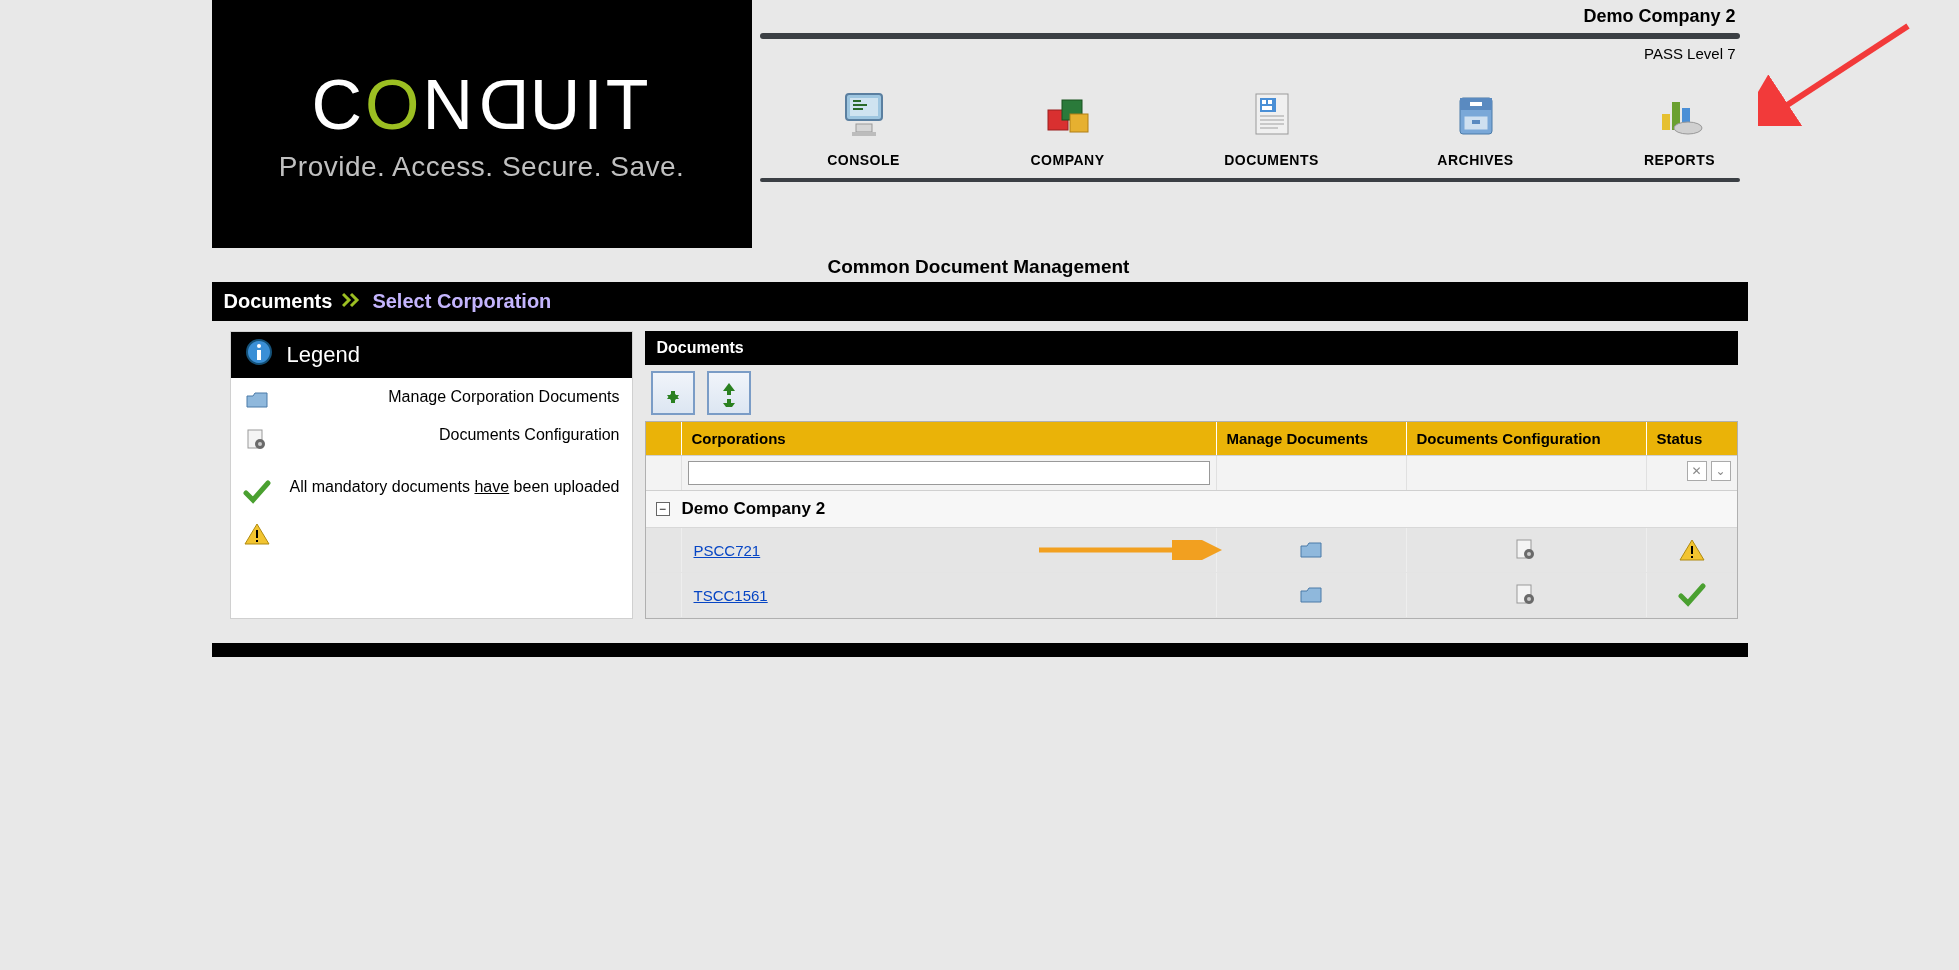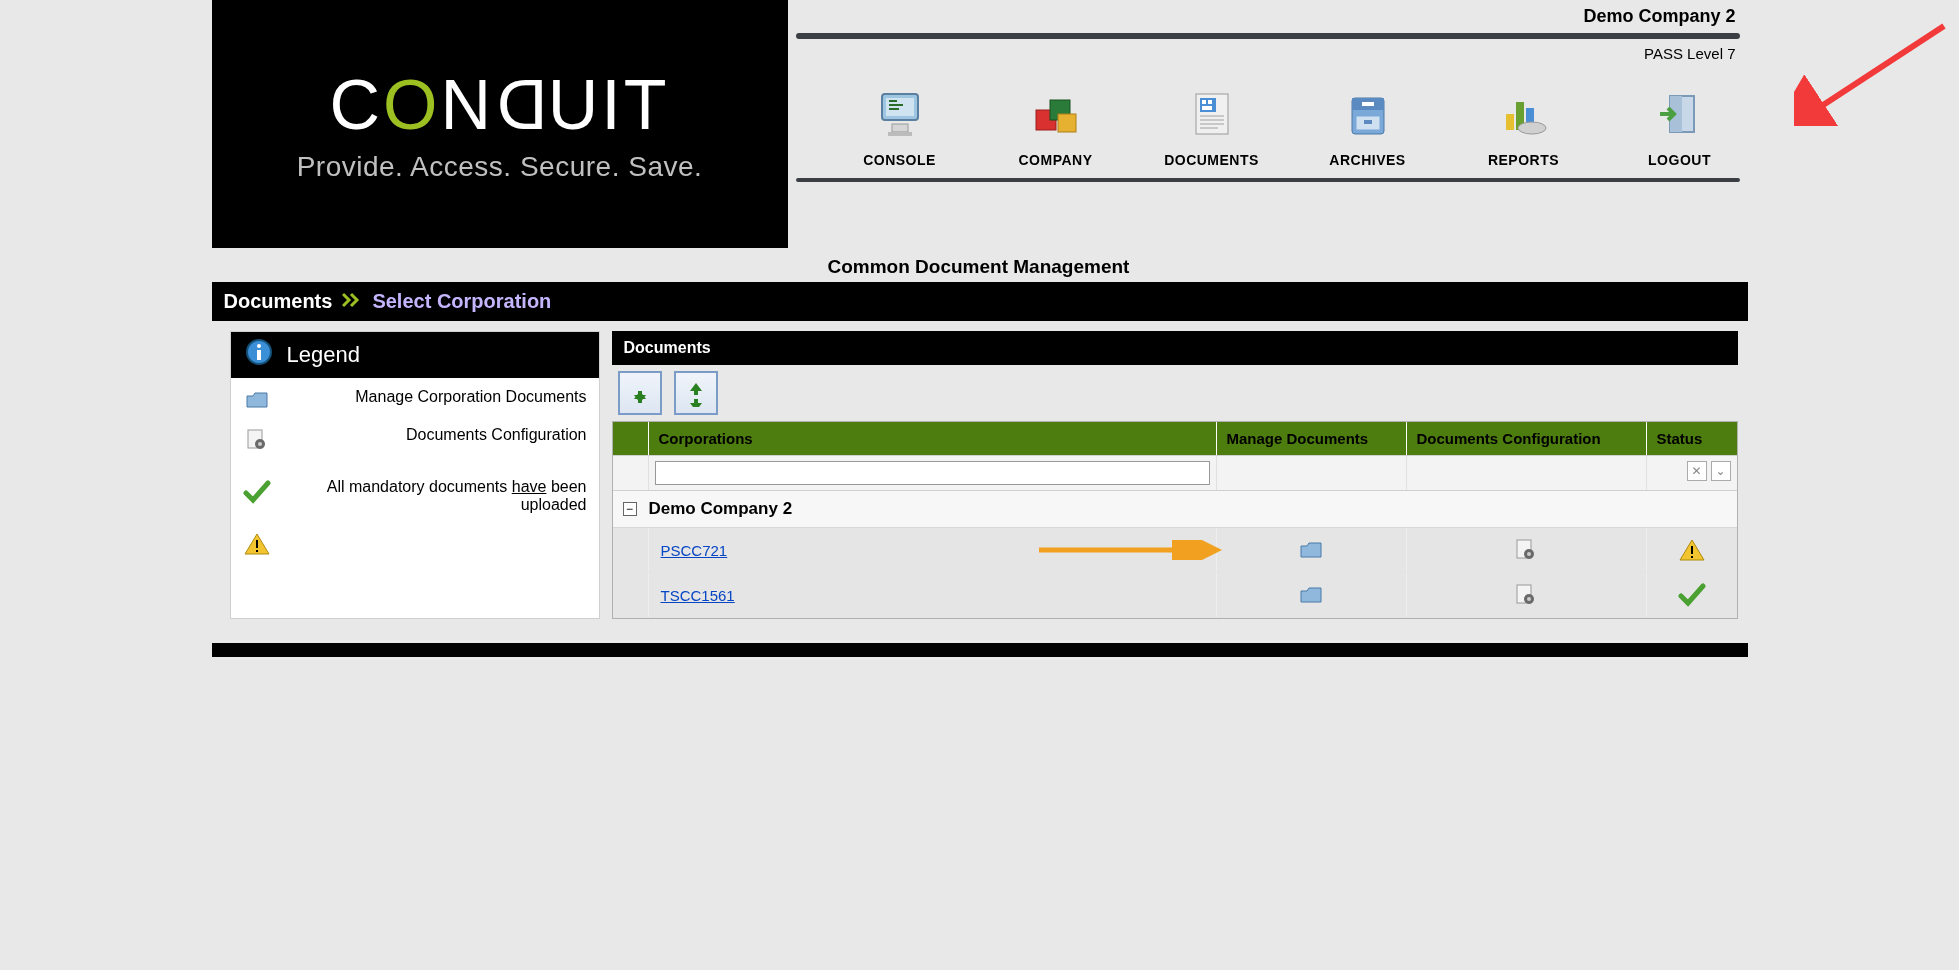--- a/index.html
+++ b/index.html
@@ -13,49 +13,49 @@
 .logo-tagline { font-size: 28px; color: #c0c0c0; margin-top: 6px; letter-spacing: 0.5px; }
 
 .header-right { flex: 1; padding: 4px 8px 0 8px; position: relative; }
 .company-name { text-align: right; font-weight: bold; font-size: 18px; padding: 2px 4px 6px 0; }
 .hr-thick { height: 6px; background: #3b3f44; border-radius: 3px; margin-bottom: 4px; }
 .hr-med { height: 4px; background: #3b3f44; border-radius: 2px; margin-top: 10px; }
 .user-lines { text-align: right; padding: 2px 4px 0 0; }
 .user-email { font-weight: bold; font-size: 16px; }
 .user-level { font-size: 15px; color: #000; }
 
-.nav { display: flex; justify-content: flex-start; gap: 36px; margin-top: 24px; margin-left: 44px; }
+.nav { display: flex; justify-content: flex-start; gap: 84px; margin-top: 24px; margin-left: 44px; }
 .nav-item { display: flex; flex-direction: column; align-items: center; cursor: pointer; width: 120px; }
 .nav-icon { width: 56px; height: 56px; display: flex; align-items: center; justify-content: center; margin-bottom: 10px; }
 .nav-label { font-size: 14px; font-weight: bold; letter-spacing: 0.5px; color: #000; }
 
 .section-heading { font-size: 19px; font-weight: bold; padding: 14px 0 4px 16px; }
 
 .breadcrumb-bar { background: #000; color: #fff; padding: 8px 12px; font-size: 20px; font-weight: bold; display: flex; align-items: center; }
 .bc-root { color: #fff; }
 .bc-chevron { margin: 0 10px; }
 .bc-leaf { color: #c4b5fd; }
 
 .content-row { display: flex; gap: 12px; padding: 10px 0 20px 18px; }
 
-.legend-panel { width: 370px; background: #fff; border: 1px solid #d0d0d0; }
+.legend-panel { width: 403px; background: #fff; border: 1px solid #d0d0d0; }
 .legend-header { background: #000; color: #fff; display: flex; align-items: center; padding: 6px 14px; font-size: 22px; gap: 14px; }
 .legend-body { padding: 10px 12px; }
 .legend-row { display: flex; align-items: flex-start; gap: 18px; margin-bottom: 16px; }
 .legend-icon { width: 28px; flex-shrink: 0; display: flex; justify-content: center; padding-top: 2px; }
 .legend-text { text-align: right; flex: 1; font-size: 16px; }
 .legend-text .u { text-decoration: underline; }
 
 .doc-panel { flex: 1; margin-right: 10px; }
 .panel-header { background: #000; color: #fff; font-weight: bold; font-size: 16px; padding: 8px 12px; }
 .toolbar { display: flex; gap: 12px; padding: 6px 6px; }
 .tb-btn { width: 44px; height: 44px; border: 2px solid #7a9cc6; background: linear-gradient(#f0f4fa,#dce6f2); display: flex; align-items: center; justify-content: center; cursor: pointer; }
 
 .grid { border: 1px solid #b0b0b0; background: #fff; }
-.grid-head { display: grid; grid-template-columns: 36px 1fr 190px 240px 90px; background: #4d7c0f; font-weight: bold; font-size: 15px; }
+.grid-head { display: grid; grid-template-columns: 36px 1fr 190px 240px 90px; background: #eab308; font-weight: bold; font-size: 15px; }
 .grid-head > div { padding: 8px 10px; border-right: 1px solid #fff; }
 .grid-head > div:last-child { border-right: none; }
 
 .grid-filter { display: grid; grid-template-columns: 36px 1fr 190px 240px 90px; background: #f3f3f3; border-top: 1px solid #d0d0d0; border-bottom: 1px solid #d0d0d0; }
 .grid-filter > div { padding: 5px 6px; border-right: 1px solid #e0e0e0; }
 .grid-filter > div:last-child { border-right: none; }
 .filter-input { width: 100%; height: 24px; border: 1px solid #999; padding: 0 4px; font-size: 13px; background: #fff; }
 .filter-controls { display: flex; gap: 4px; justify-content: flex-end; align-items: center; }
 .filter-clear, .filter-dd { width: 20px; height: 20px; border: 1px solid #aaa; background: #fff; display: flex; align-items: center; justify-content: center; font-size: 12px; color: #888; cursor: pointer; }
 
@@ -148,30 +148,20 @@
         <div class="nav-item">
           <div class="nav-icon">
             <svg width="56" height="56" viewBox="0 0 56 56">
                 <rect x="10" y="28" width="8" height="16" fill="#e6c030"></rect>
                 <rect x="20" y="16" width="8" height="28" fill="#6aa030"></rect>
                 <rect x="30" y="22" width="8" height="22" fill="#4a8fd6"></rect>
                 <ellipse cx="36" cy="42" rx="14" ry="6" fill="#d0d0d0" stroke="#999"></ellipse>
               </svg>
           </div>
           <div class="nav-label">REPORTS</div>
-        </div>
-        <div class="nav-item">
-          <div class="nav-icon">
-            <svg width="56" height="56" viewBox="0 0 56 56">
-                <rect x="18" y="10" width="24" height="36" fill="#c8d8e8" stroke="#7a9ab8" stroke-width="2"></rect>
-                <rect x="18" y="10" width="12" height="36" fill="#a8c0d8"></rect>
-                <path d="M8 28 L22 28 M16 22 L22 28 L16 34" stroke="#4aa040" stroke-width="4" fill="none"></path>
-              </svg>
-          </div>
-          <div class="nav-label">LOGOUT</div>
         </div>
       </div>
 
       <div class="hr-med"></div>
 
       <svg class="red-arrow" width="170" height="110">
         <defs>
             <marker id="rah" markerWidth="12" markerHeight="12" refX="2" refY="6" orient="auto">
               <path d="M0,0 L12,6 L0,12 Z" fill="#f23a3a"></path>
             </marker>

